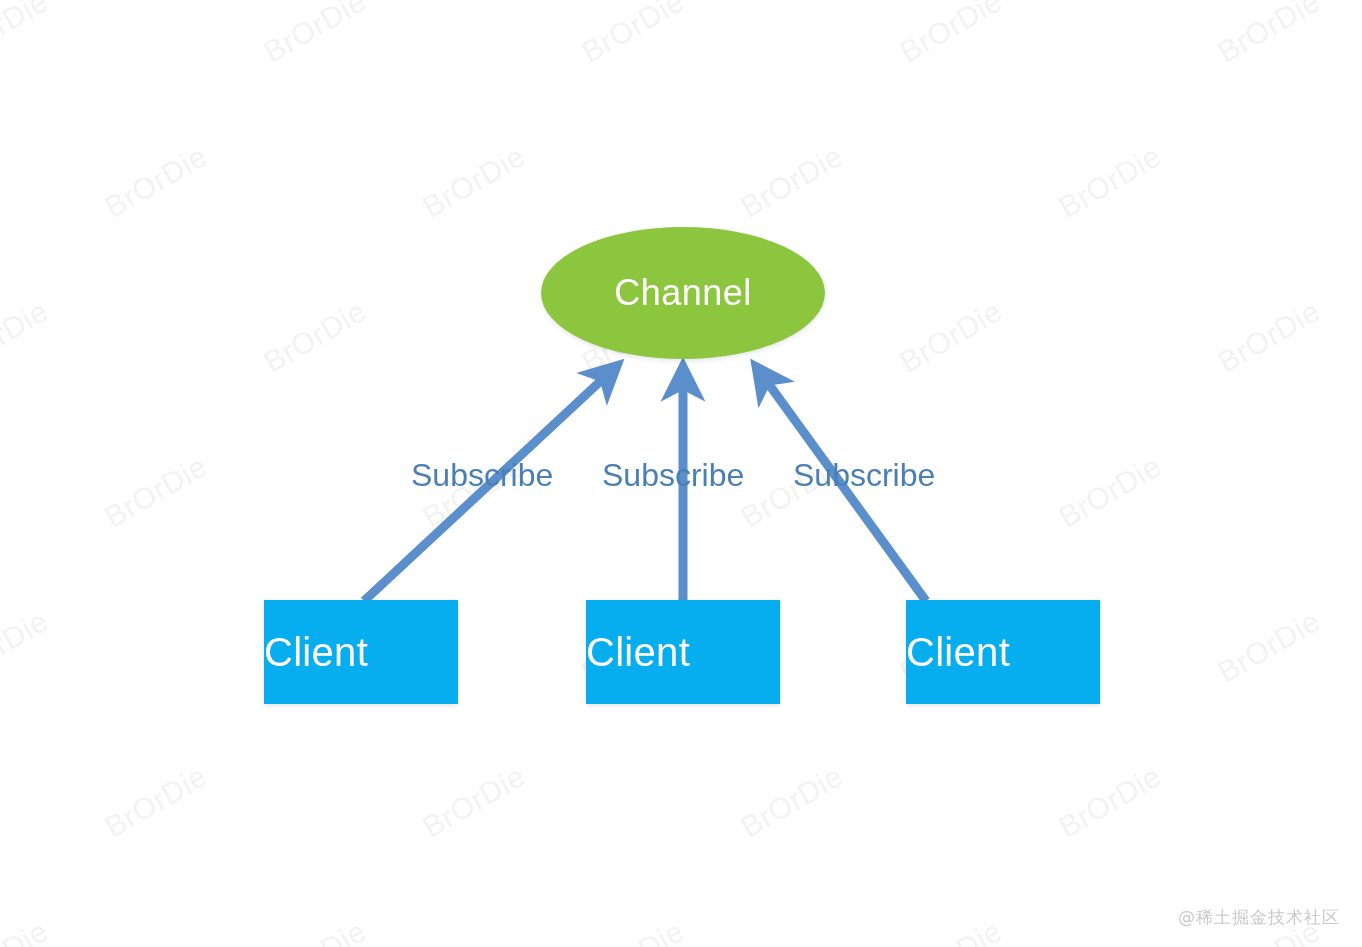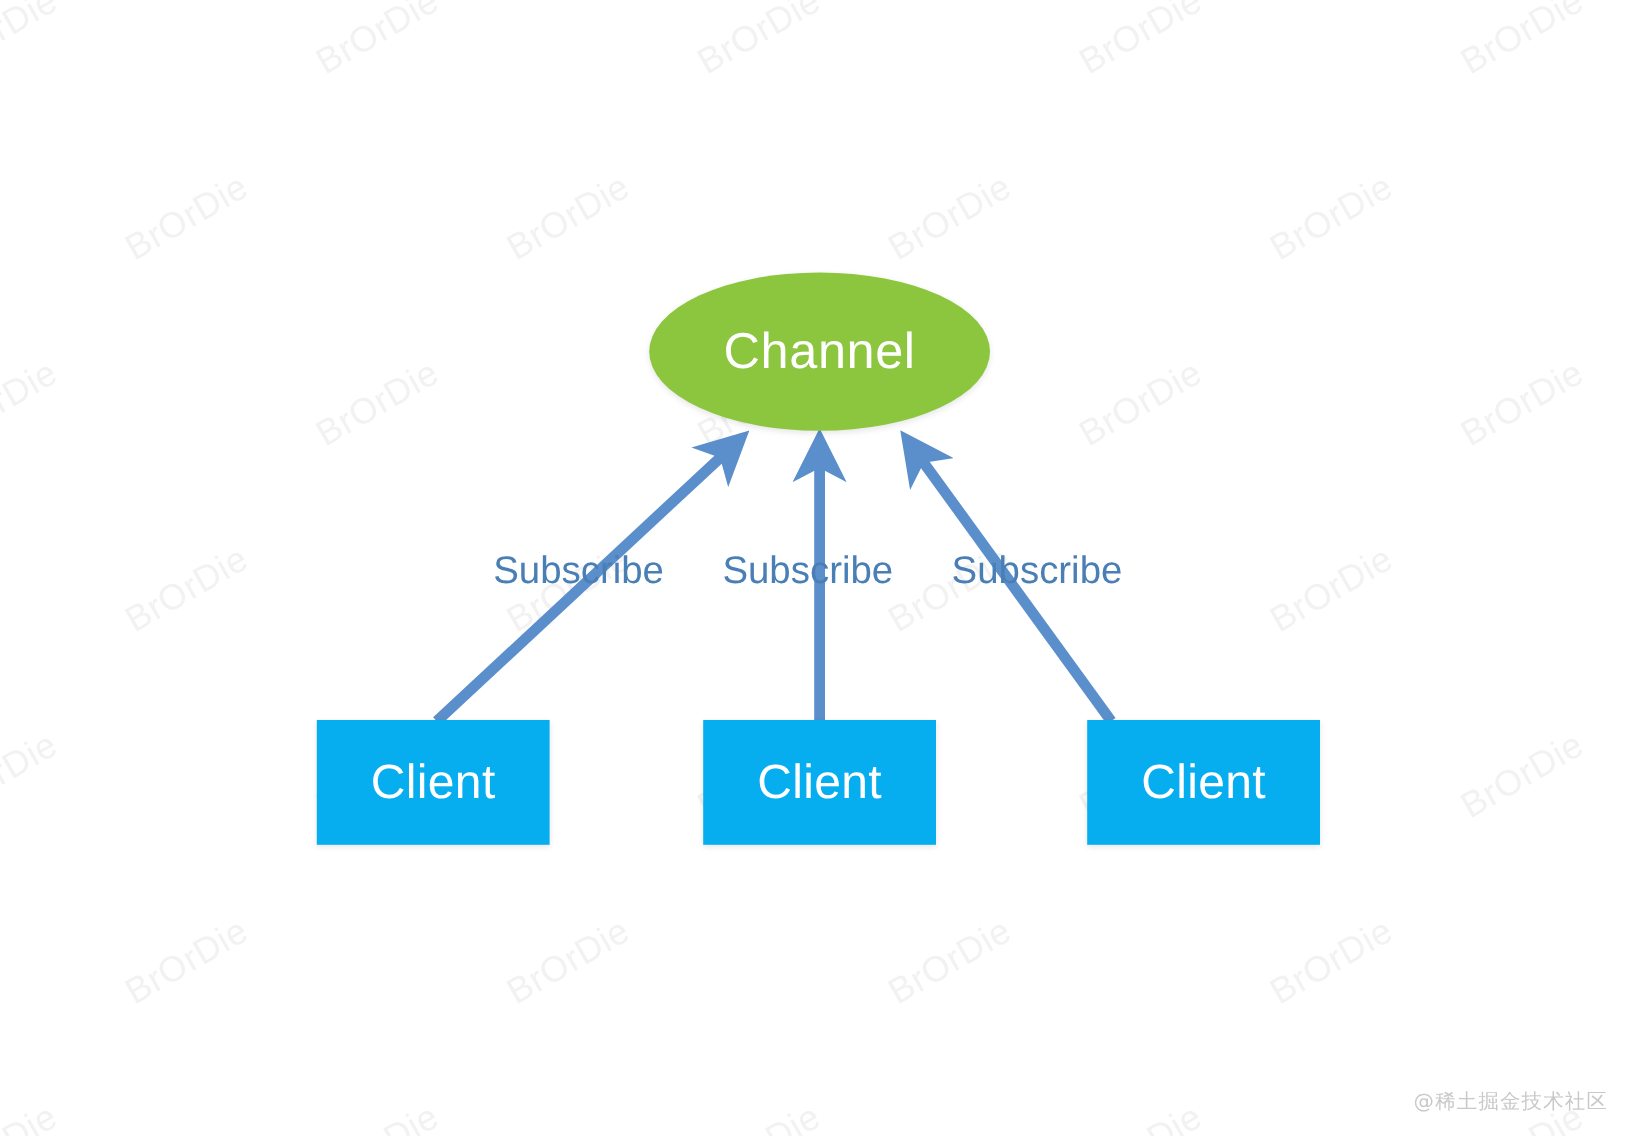--- a/index.html
+++ b/index.html
@@ -65,35 +65,34 @@
     background: #8cc63f;
     border-radius: 50%;
     display: flex;
     align-items: center;
     justify-content: center;
     z-index: 4;
     box-shadow: 0 2px 5px rgba(0,0,0,0.10);
   }
   .channel-label {
     color: #ffffff;
-    font-size: 42px;
+    font-size: 36px;
     font-weight: 400;
     letter-spacing: 0.5px;
     line-height: 1;
   }
   
   .client-node {
     position: absolute;
     top: 600px;
     width: 194px;
     height: 104px;
     background: #06aeef;
     display: flex;
     align-items: center;
-    justify-content: center;
     z-index: 4;
     box-shadow: 0 2px 5px rgba(0,0,0,0.10);
   }
   .client-node.n0 { left: 264px; }
   .client-node.n1 { left: 586px; }
   .client-node.n2 { left: 906px; }
   .client-label {
     color: #ffffff;
     font-size: 40px;
     font-weight: 400;

